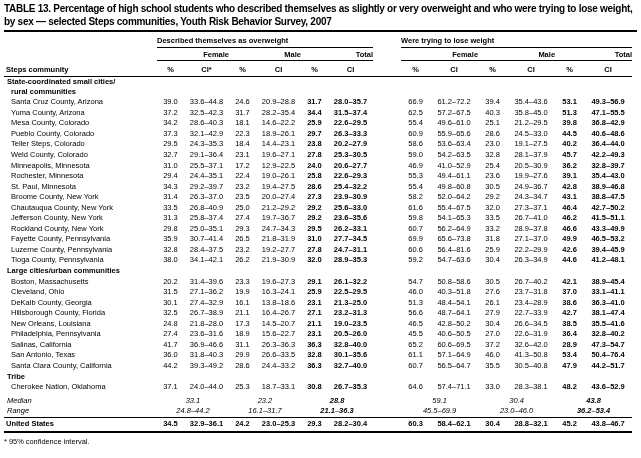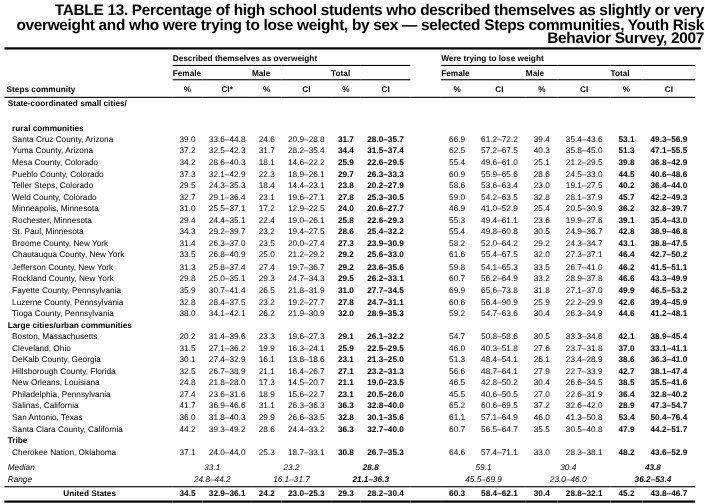--- a/index.html
+++ b/index.html
@@ -5,46 +5,46 @@
   * { box-sizing: border-box; }
   html, body { margin: 0; padding: 0; }
   body {
     width: 641px; height: 458px;
     background: #fff; color: #000;
     font-family: "Liberation Sans", "DejaVu Sans", sans-serif;
     overflow: hidden;
   }
   .page { padding: 3px 4px 0 4px; }
   .title {
-    font-weight: 700; font-size: 14px; line-height: 12.6px;
-    letter-spacing: -0.28px; width: 636px; text-align: right;
+    font-weight: 700; font-size: 10px; line-height: 12.6px;
+    letter-spacing: -0.28px; width: 636px;
   }
   .title-rule { height: 2px; background: #000; margin-top: 2px; width: 633px; }
 
   table { border-collapse: collapse; table-layout: fixed; width: 628px; margin-top: 1px; }
   th, td { padding: 0; font-size: 7.5px; white-space: nowrap; }
   thead th { font-weight: 700; }
   .grp-h { border-bottom: 1px solid #000; text-align: left; vertical-align: bottom; padding-bottom: 2px; height: 14px; }
-  .sex-h { border-bottom: 1px solid #000; text-align: left; vertical-align: bottom; padding-bottom: 1px; height: 13px; }
+  .sex-h { border-bottom: 1px solid #000; text-align: right; vertical-align: bottom; padding-bottom: 1px; height: 13px; }
   tr.colhead th { border-bottom: 1.6px solid #000; height: 16px; vertical-align: bottom; padding-bottom: 2px; text-align: center; margin-top: 40px; }
   tr.colhead th.name-h { text-align: left; padding-left: 2px; }
 
   .data-row td, .section-row td { line-height: 10.55px; height: 10.55px; vertical-align: bottom; }
   .name-cell { text-align: left; padding-left: 7px; overflow: hidden; }
   .sec-label { font-weight: 700; text-align: left; padding-left: 3px; }
   .sec-label div { line-height: 10.3px; }
-  .sec-line2 { padding-left: 4px; margin-top: 12px; }
+  .sec-line2 { padding-left: 4px; }
   .pct, .ci { text-align: center; }
   .b { font-weight: 700; }
   .sum-row td { height: 10.8px; line-height: 10.8px; vertical-align: bottom; }
   .sum-row.first td { padding-top: 3px; height: 13px; }
   .sum-name { font-style: italic; text-align: left; padding-left: 3px; }
   .sum { text-align: center; font-style: italic; }
   tr.us td { font-weight: 700; border-top: 1px solid #000; border-bottom: 2px solid #000; height: 13.5px; line-height: 12.5px; vertical-align: middle; }
-  tr.us td.name-cell { padding-left: 2px; text-align: center; }
+  tr.us td.name-cell { padding-left: 2px; }
   .footnote { font-size: 7.4px; margin-top: 4px; }
 </style>
 </head>
 <body>
 
 <div class="page">
   <div class="title">TABLE 13. Percentage of high school students who described themselves as slightly or very overweight and who were trying to lose weight, by sex — selected Steps communities, Youth Risk Behavior Survey, 2007</div>
   <div class="title-rule"></div>
 
   <table>
@@ -332,21 +332,21 @@
         <tr class="data-row">
           <td class="name-cell">Luzerne County, Pennsylvania</td>
           <td class="pct">32.8</td>
           <td class="ci">28.4–37.5</td>
           <td class="pct">23.2</td>
           <td class="ci">19.2–27.7</td>
           <td class="pct b">27.8</td>
           <td class="ci b">24.7–31.1</td>
           <td class="gap"></td>
           <td class="pct">60.6</td>
-          <td class="ci">56.4–90.9</td>
+          <td class="ci">56.4–81.6</td>
           <td class="pct">25.9</td>
           <td class="ci">22.2–29.9</td>
           <td class="pct b">42.6</td>
           <td class="ci b">39.4–45.9</td>
         </tr>
         <tr class="data-row">
           <td class="name-cell">Tioga County, Pennsylvania</td>
           <td class="pct">38.0</td>
           <td class="ci">34.1–42.1</td>
           <td class="pct">26.2</td>
@@ -371,21 +371,21 @@
           <td class="pct">20.2</td>
           <td class="ci">31.4–39.6</td>
           <td class="pct">23.3</td>
           <td class="ci">19.6–27.3</td>
           <td class="pct b">29.1</td>
           <td class="ci b">26.1–32.2</td>
           <td class="gap"></td>
           <td class="pct">54.7</td>
           <td class="ci">50.8–58.6</td>
           <td class="pct">30.5</td>
-          <td class="ci">33.3–34.6</td>
+          <td class="ci">26.7–40.2</td>
           <td class="pct b">42.1</td>
           <td class="ci b">38.9–45.4</td>
         </tr>
         <tr class="data-row">
           <td class="name-cell">Cleveland, Ohio</td>
           <td class="pct">31.5</td>
           <td class="ci">27.1–36.2</td>
           <td class="pct">19.9</td>
           <td class="ci">16.3–24.1</td>
           <td class="pct b">25.9</td>

